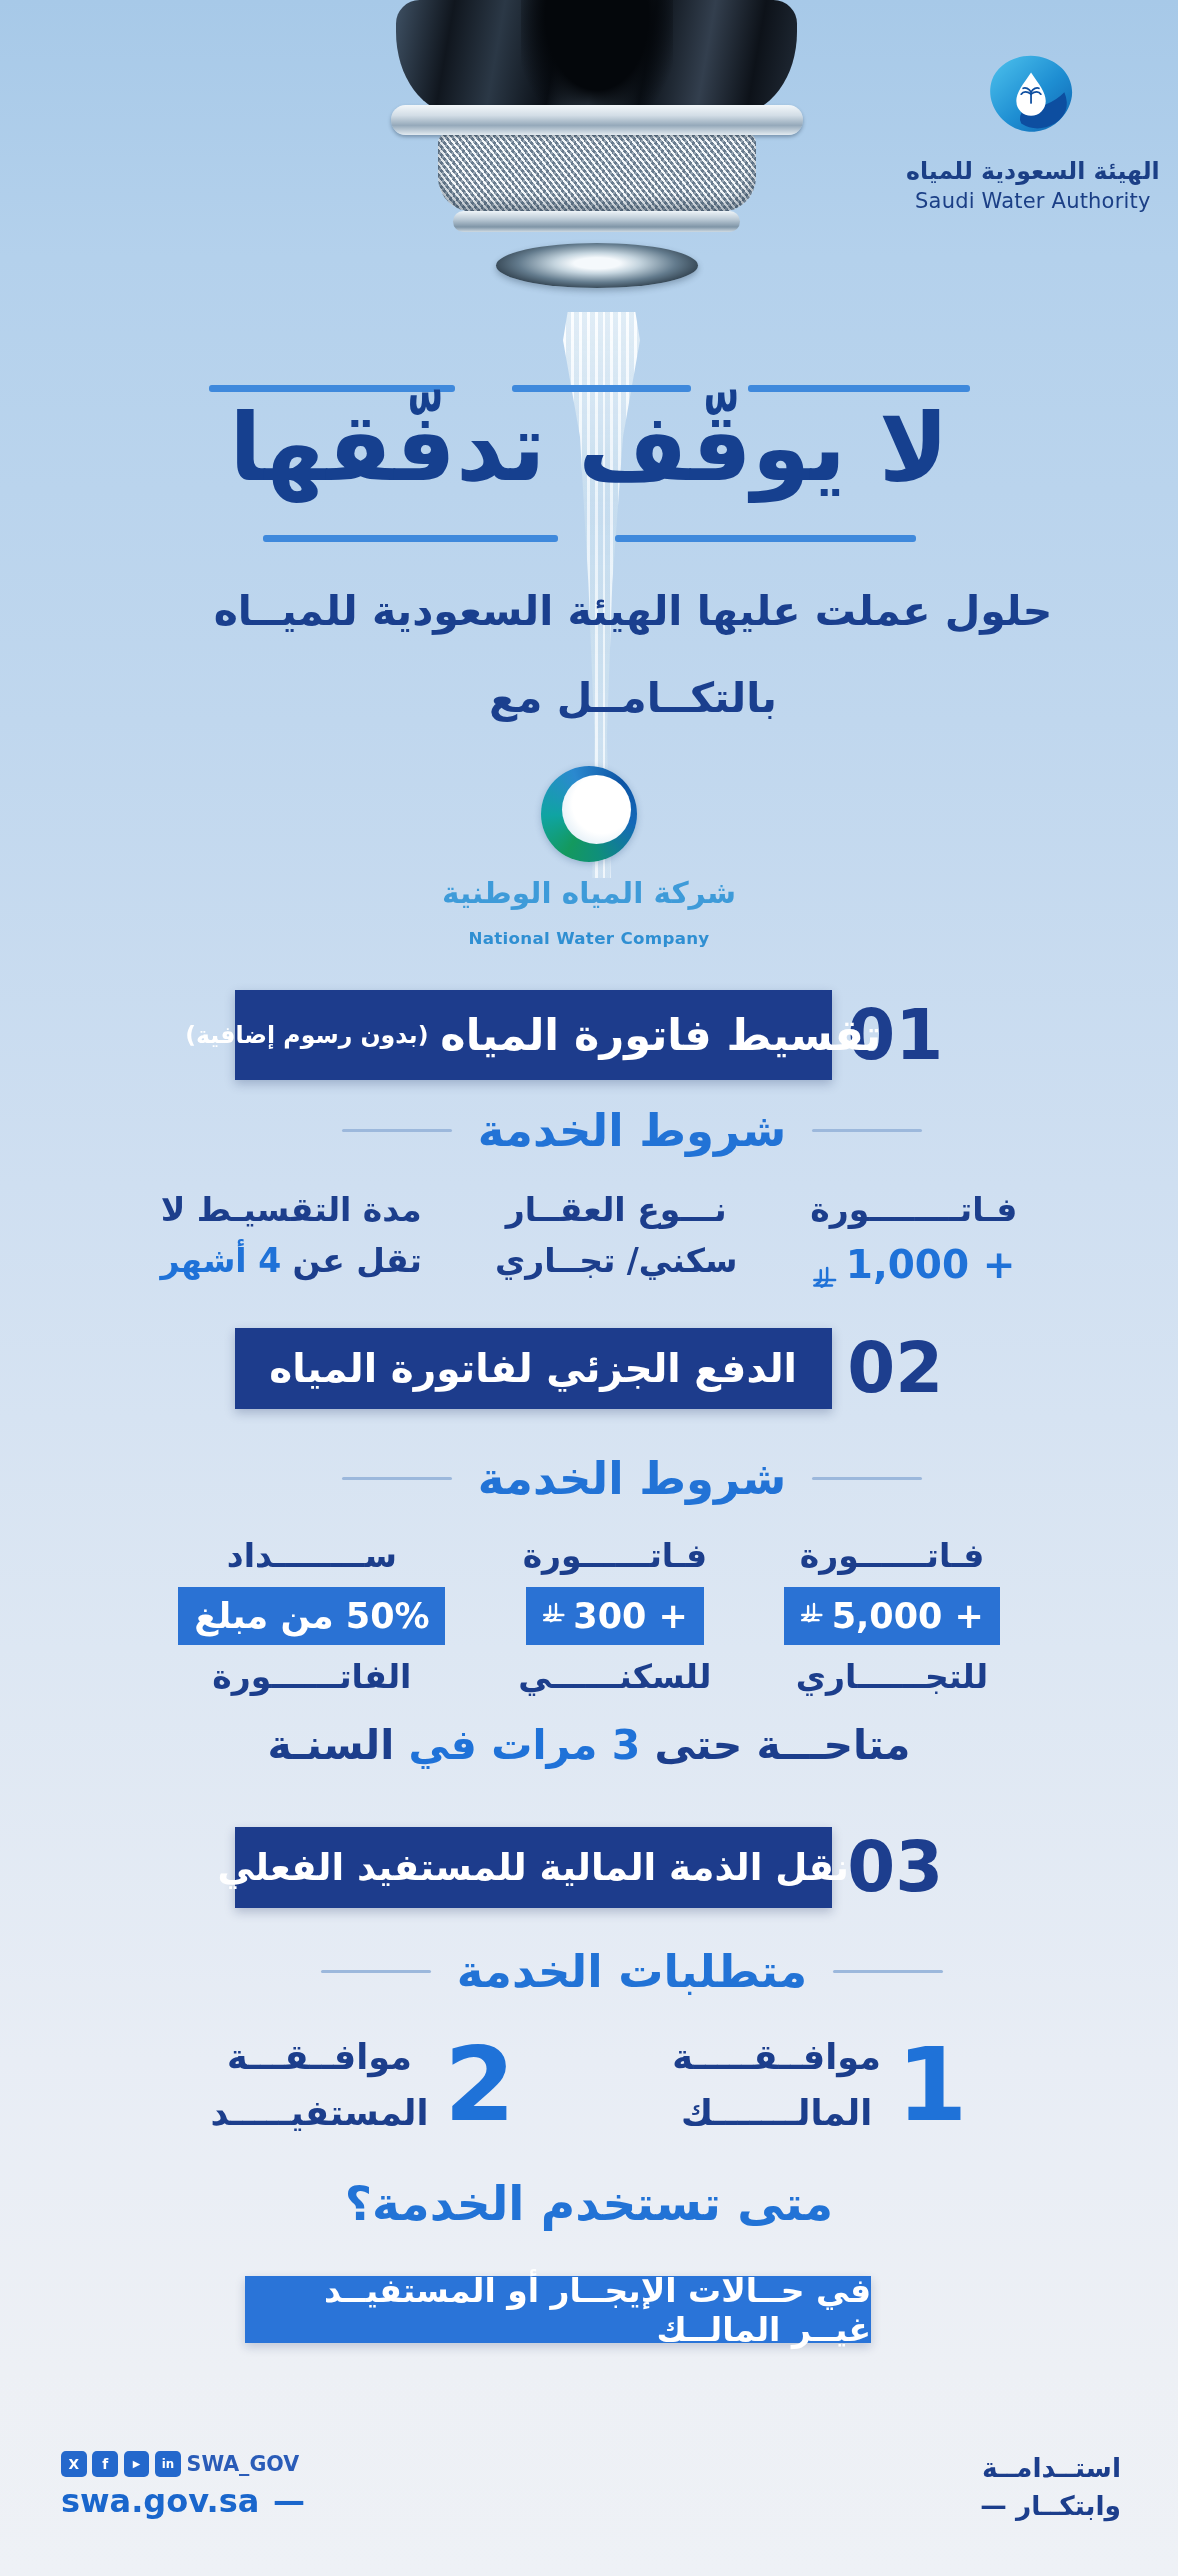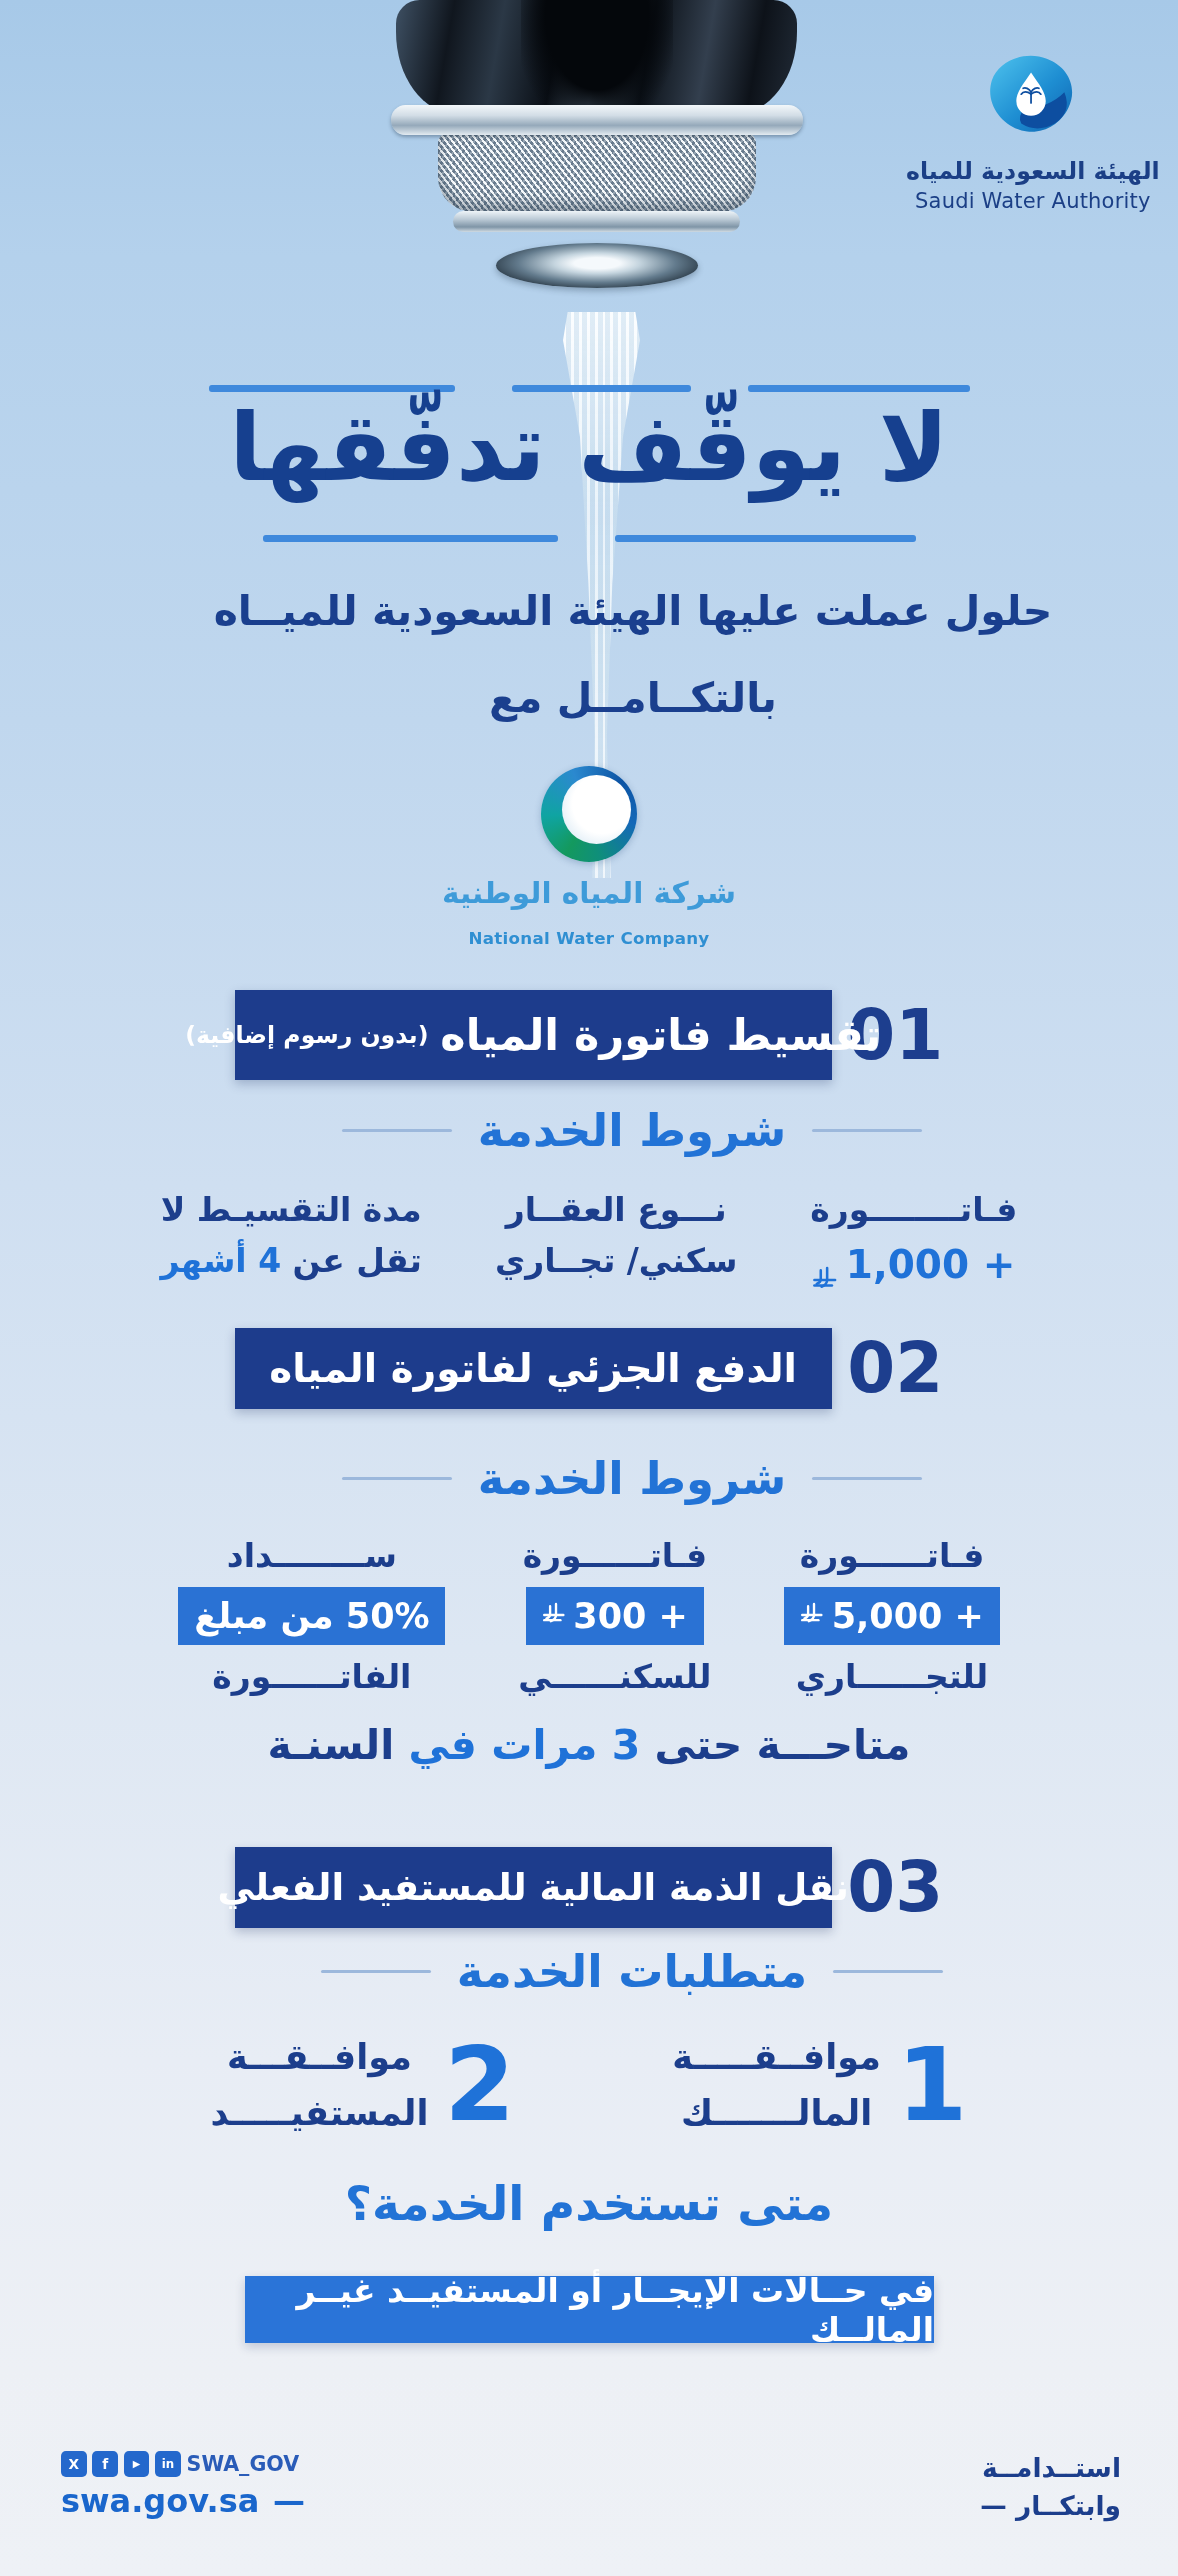--- a/index.html
+++ b/index.html
@@ -82,21 +82,21 @@
 
   .avail{left:0;width:100%;text-align:center;direction:rtl;font-size:41px;font-weight:800;color:#1c3e8c;z-index:3;}
 
   
   .reqs{left:0;width:100%;display:flex;direction:rtl;justify-content:center;gap:157px;z-index:3;}
   .req{display:flex;direction:rtl;align-items:center;gap:15.7px;}
   .req-num{font-size:102px;font-weight:800;color:#1f72d8;line-height:.85;}
   .req-text{text-align:center;color:#1c3e8c;font-size:35px;font-weight:700;line-height:1.6;direction:rtl;}
 
   .question{left:0;width:100%;text-align:center;direction:rtl;color:#2273d6;font-size:47px;font-weight:800;z-index:3;}
-  .answer-bar{left:245px;top:2276px;width:689px;height:67px;background:#2a74d8;color:#fff;
+  .answer-bar{left:245px;top:2276px;width:626px;height:67px;background:#2a74d8;color:#fff;
     display:flex;align-items:center;justify-content:center;direction:rtl;font-size:33px;font-weight:700;
     box-shadow:0 3.9px 9.8px rgba(20,40,90,.2);z-index:3;}
 
   
   .foot-left{left:61px;top:2451px;display:flex;flex-direction:column;gap:5.9px;z-index:3;}
   .social-row{display:flex;align-items:center;gap:5.9px;}
   .s-ic{width:25.5px;height:25.5px;border-radius:4.9px;background:#2468cc;color:#fff;display:flex;
     align-items:center;justify-content:center;font-weight:800;font-size:13.7px;cursor:pointer;}
   .s-ic.yt span{font-size:9.8px;}
   .s-ic.li span{font-size:11.8px;}
@@ -260,21 +260,21 @@
       <div>الفاتــــــورة</div>
     </div>
   </div>
 
   <div class="abs avail" style="top:1721px;">
     <span>متاحـــة حتى</span>
     <span class="accent">3 مرات في</span>
     <span>السنـة</span>
   </div>
 
-  <div class="abs sec-row" style="top:1827px;margin-top:20px;">
+  <div class="abs sec-row" style="top:1827px;">
     <div class="sec-num">03</div>
     <div class="sec-bar bar3">
       <span>نقل الذمة المالية للمستفيد الفعلي</span>
     </div>
   </div>
 
   <div class="abs cond-head" style="top:1945px;">
     <span class="hline"></span>
     <span>متطلبات الخدمة</span>
     <span class="hline"></span>

